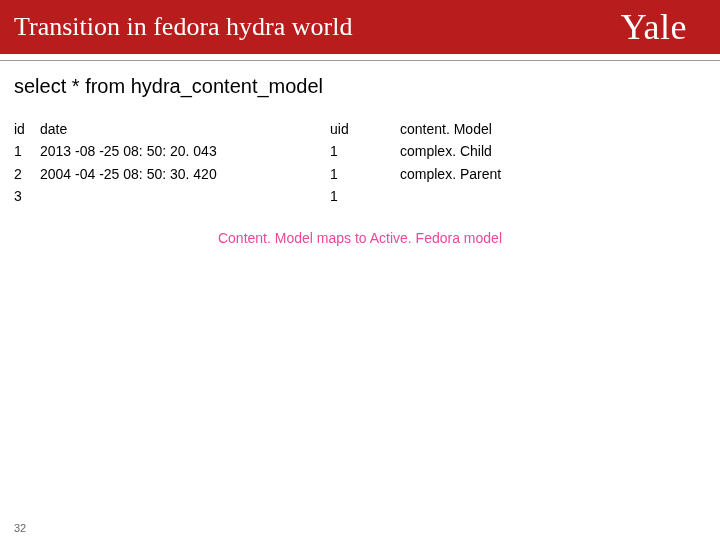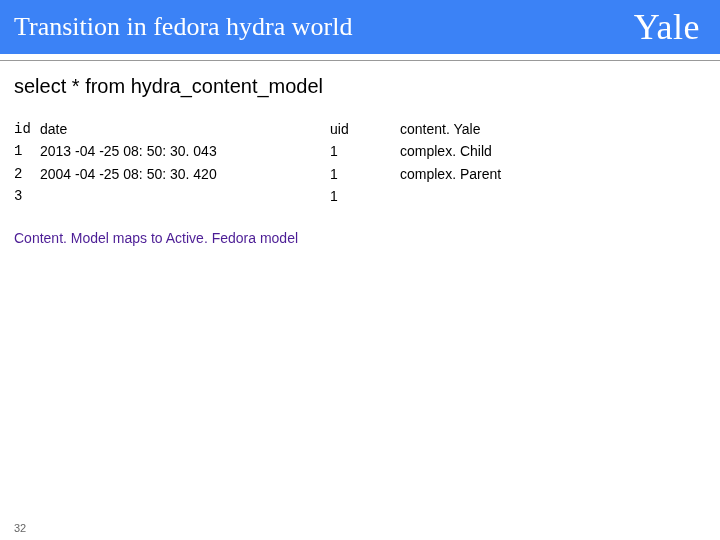--- a/index.html
+++ b/index.html
@@ -5,26 +5,26 @@
   * { margin: 0; padding: 0; box-sizing: border-box; }
   body {
     width: 720px;
     height: 540px;
     background: #ffffff;
     font-family: Verdana, Geneva, sans-serif;
     position: relative;
     overflow: hidden;
   }
   .header {
-    background: #3b82f6;
+    background: #b91c1c;
     height: 54px;
     display: flex;
     align-items: center;
     justify-content: space-between;
-    padding: 0 20px 0 14px;
+    padding: 0 33px 0 14px;
   }
   .title {
     color: #ffffff;
     font-family: Georgia, 'Times New Roman', serif;
     font-size: 26px;
     font-weight: normal;
   }
   .logo {
     color: #ffffff;
     font-family: Georgia, 'Times New Roman', serif;
@@ -45,28 +45,29 @@
     color: #000;
     margin-bottom: 20px;
   }
   .table {
     display: flex;
     font-size: 14px;
     color: #000;
     line-height: 1.6;
     margin-bottom: 22px;
   }
-  .col-id { width: 26px; font-family: Liberation Mono, monospace; }
+  .col-id { width: 26px; }
   .col-date { width: 290px; }
   .col-uid { width: 70px; }
   .col-content { flex: 1; }
   .thead { font-weight: normal; }
   .note {
     font-size: 14px;
-    color: #4c1d95;
+    color: #ec4899;
+    text-align: center;
   }
   .page-number {
     position: absolute;
     bottom: 6px;
     left: 14px;
     font-size: 11px;
     color: #666;
   }
 </style>
 </head>
@@ -83,31 +84,31 @@
 
   <div class="table">
     <div class="col-id">
       <div class="thead">id</div>
       <div>1</div>
       <div>2</div>
       <div>3</div>
     </div>
     <div class="col-date">
       <div class="thead">date</div>
-      <div>2013 -04 -25 08: 50: 30. 043</div>
+      <div>2013 -08 -25 08: 50: 20. 043</div>
       <div>2004 -04 -25 08: 50: 30. 420</div>
     </div>
     <div class="col-uid">
       <div class="thead">uid</div>
       <div>1</div>
       <div>1</div>
       <div>1</div>
     </div>
     <div class="col-content">
-      <div class="thead">content. Yale</div>
+      <div class="thead">content. Model</div>
       <div>complex. Child</div>
       <div>complex. Parent</div>
     </div>
   </div>
 
   <div class="note">Content. Model maps to Active. Fedora model</div>
 </div>
 
 <div class="page-number">32</div>
 

